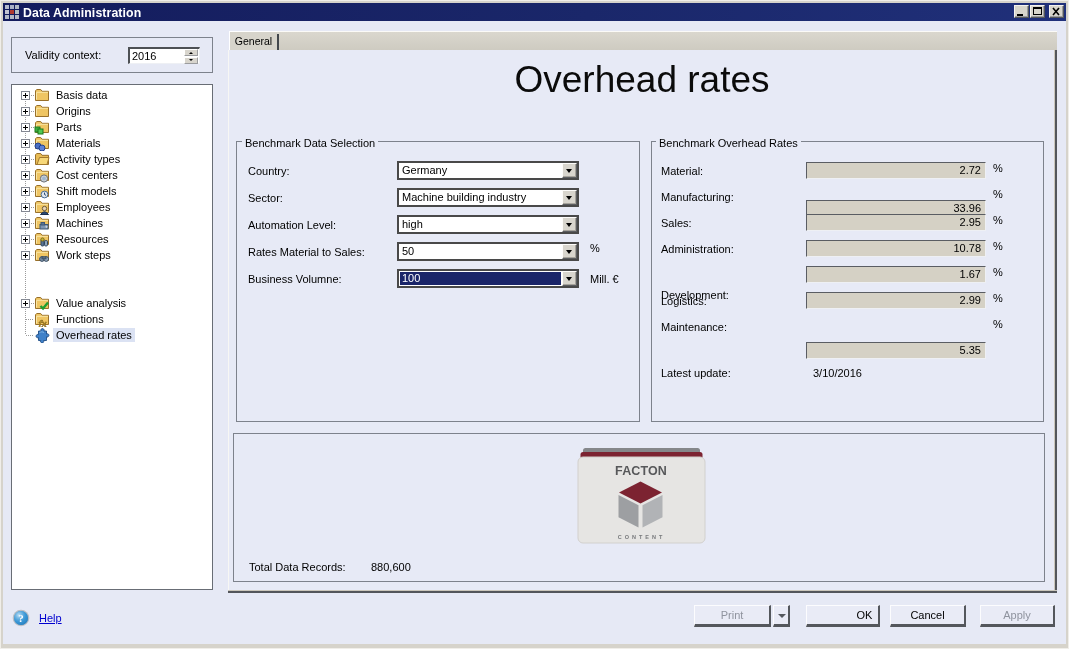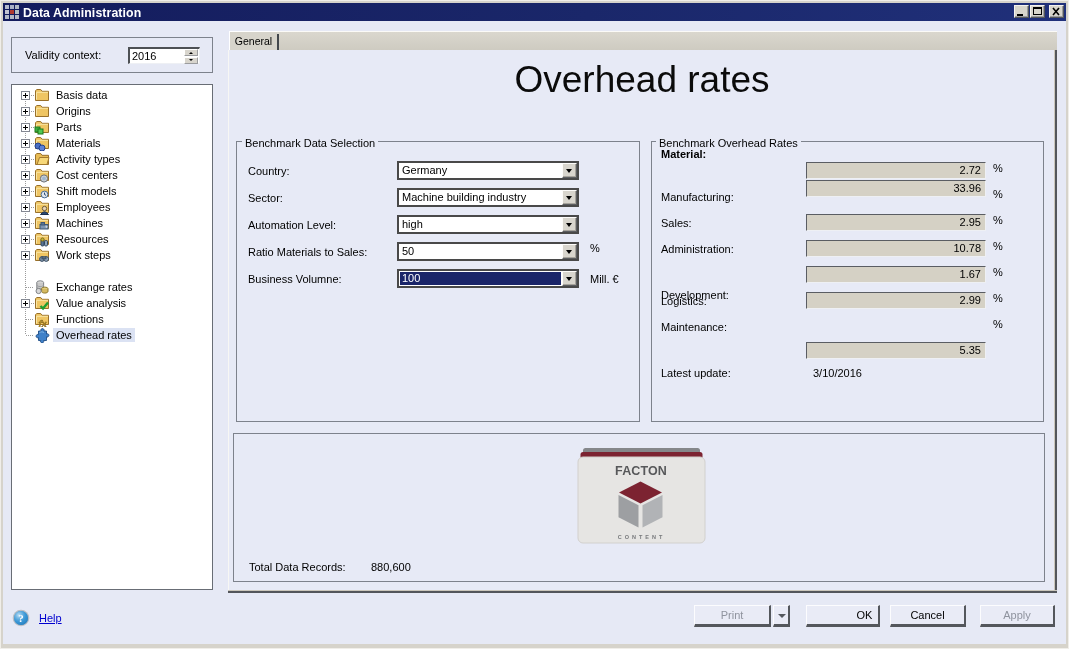--- a/index.html
+++ b/index.html
@@ -251,34 +251,20 @@
    <path d="M1.5 13.5 V3.8 L2.7 2.5 h4 L8 4.3 h6.5 V13.5 Z" fill="#efc563" stroke="#99702a" stroke-width="1"></path>
    <path d="M2.5 12.5 V5.3 h11.5" fill="none" stroke="#f9e6a6" stroke-width="1"></path>
    <g>
             <circle cx="8" cy="12" r="2.4" fill="#7d92a8" stroke="#3a4e64"></circle>
             <circle cx="12.2" cy="12" r="2.4" fill="#93a8be" stroke="#3a4e64"></circle>
             <rect x="8" y="9.8" width="4" height="2" fill="#64788e" stroke="#3a4e64"></rect>
           </g>
         </svg></div>
       <div class="ttxt" style="">Work steps</div>
     </div>
-    <div class="trow" style="top:194px">
-      <div class="hdot" style="left:14px;top:8px;width:8px"></div>
-      <div class="tico"><svg width="16" height="16" viewBox="0 0 16 16">
-   <g>
-            <ellipse cx="6.2" cy="3.6" rx="3.4" ry="1.8" fill="#e2e2e2" stroke="#808387"></ellipse>
-   <path d="M2.8 3.6 v6.2 c0 1 1.5 1.8 3.4 1.8 s3.4-.8 3.4-1.8 v-6.2" fill="#c8c8c8" stroke="#808387"></path>
-   <path d="M2.8 5.8 c0 1 1.5 1.8 3.4 1.8 s3.4-.8 3.4-1.8 M2.8 7.9 c0 1 1.5 1.8 3.4 1.8 s3.4-.8 3.4-1.8" fill="none" stroke="#9a9da0"></path>
-   <ellipse cx="10.8" cy="9.8" rx="3.2" ry="1.7" fill="#e6d387" stroke="#8f7a2f"></ellipse>
-   <path d="M7.6 9.8 v2.6 c0 .9 1.4 1.7 3.2 1.7 s3.2-.8 3.2-1.7 v-2.6" fill="#d6ba60" stroke="#8f7a2f"></path>
-   <circle cx="4.6" cy="12" r="2.6" fill="#d7d7d7" stroke="#808387"></circle>
-          </g>
-        </svg></div>
-      <div class="ttxt" style="">Exchange rates</div>
-    </div>
     <div class="trow" style="top:210px">
       <div class="hdot" style="left:19px;top:8px;width:3px"></div>
       <div class="plus" style="top:4px"></div>
       <div class="tico"><svg width="16" height="16" viewBox="0 0 16 16">
    <path d="M1.5 13.5 V3.8 L2.7 2.5 h4 L8 4.3 h6.5 V13.5 Z" fill="#efc563" stroke="#99702a" stroke-width="1"></path>
    <path d="M2.5 12.5 V5.3 h11.5" fill="none" stroke="#f9e6a6" stroke-width="1"></path>
    <g>
             <path d="M6.5 11 L9 13.5 L14 7.5" stroke="#1f9e31" stroke-width="2.4" fill="none"></path>
           </g>
         </svg></div>
@@ -320,21 +306,21 @@
 
 <div class="grpbox" style="left:236px;top:141px;width:404px;height:281px;"></div>
 <div class="lbl" style="left:242px;top:136.5px;background:#e7eaf6;padding:0 3px;">Benchmark Data Selection</div>
 <div class="grpbox" style="left:651px;top:141px;width:393px;height:281px;"></div>
 <div class="lbl" style="left:656px;top:136.5px;background:#e7eaf6;padding:0 3px;">Benchmark Overhead Rates</div>
 <div class="grpbox" style="left:233px;top:433px;width:812px;height:149px;"></div>
 
 <div class="lbl" style="left:248px;top:165px;">Country:</div>
 <div class="lbl" style="left:248px;top:192px;">Sector:</div>
 <div class="lbl" style="left:248px;top:219px;">Automation Level:</div>
-<div class="lbl" style="left:248px;top:246px;">Ratio Materials to Sales:</div>
+<div class="lbl" style="left:248px;top:246px;">Rates Material to Sales:</div>
 <div class="lbl" style="left:248px;top:273px;">Business Volumne:</div>
 <div class="combo" style="left:397px;top:161px;">
     <span class="txt">Germany</span>
     <span class="btn"></span>
   </div>
 <div class="combo" style="left:397px;top:188px;">
     <span class="txt">Machine building industry</span>
     <span class="btn"></span>
   </div>
 <div class="combo" style="left:397px;top:215px;">
@@ -346,29 +332,29 @@
     <span class="btn"></span>
   </div>
 <div class="combo sel" style="left:397px;top:269px;">
     <span class="fld"></span>
     <span class="txt">100</span>
     <span class="btn"></span>
   </div>
 <div class="lbl" style="left:590px;top:242px;">%</div>
 <div class="lbl" style="left:590px;top:273px;">Mill. €</div>
 
-<div class="lbl" style="left:661px;top:148px;font-weight:bold;">Material:</div>
+<div class="lbl" style="left:661px;top:165px;">Material:</div>
 <div class="lbl" style="left:661px;top:191px;">Manufacturing:</div>
 <div class="lbl" style="left:661px;top:217px;">Sales:</div>
 <div class="lbl" style="left:661px;top:243px;">Administration:</div>
 <div class="lbl" style="left:661px;top:269px;margin-top:20px;">Development:</div>
 <div class="lbl" style="left:661px;top:295px;">Logistics:</div>
 <div class="lbl" style="left:661px;top:321px;">Maintenance:</div>
 <div class="rofld" style="left:806px;top:162px;">2.72</div>
-<div class="rofld" style="left:806px;top:180px;padding-left:25px;">33.96</div>
+<div class="rofld" style="left:806px;top:200px;padding-left:25px;">33.96</div>
 <div class="rofld" style="left:806px;top:214px;">2.95</div>
 <div class="rofld" style="left:806px;top:240px;">10.78</div>
 <div class="rofld" style="left:806px;top:266px;text-align:right;">1.67</div>
 <div class="rofld" style="left:806px;top:292px;">2.99</div>
 <div class="rofld" style="left:806px;top:318px;margin-top:24px;">5.35</div>
 <div class="lbl" style="left:993px;top:162px;">%</div>
 <div class="lbl" style="left:993px;top:188px;">%</div>
 <div class="lbl" style="left:993px;top:214px;">%</div>
 <div class="lbl" style="left:993px;top:240px;">%</div>
 <div class="lbl" style="left:993px;top:266px;">%</div>

